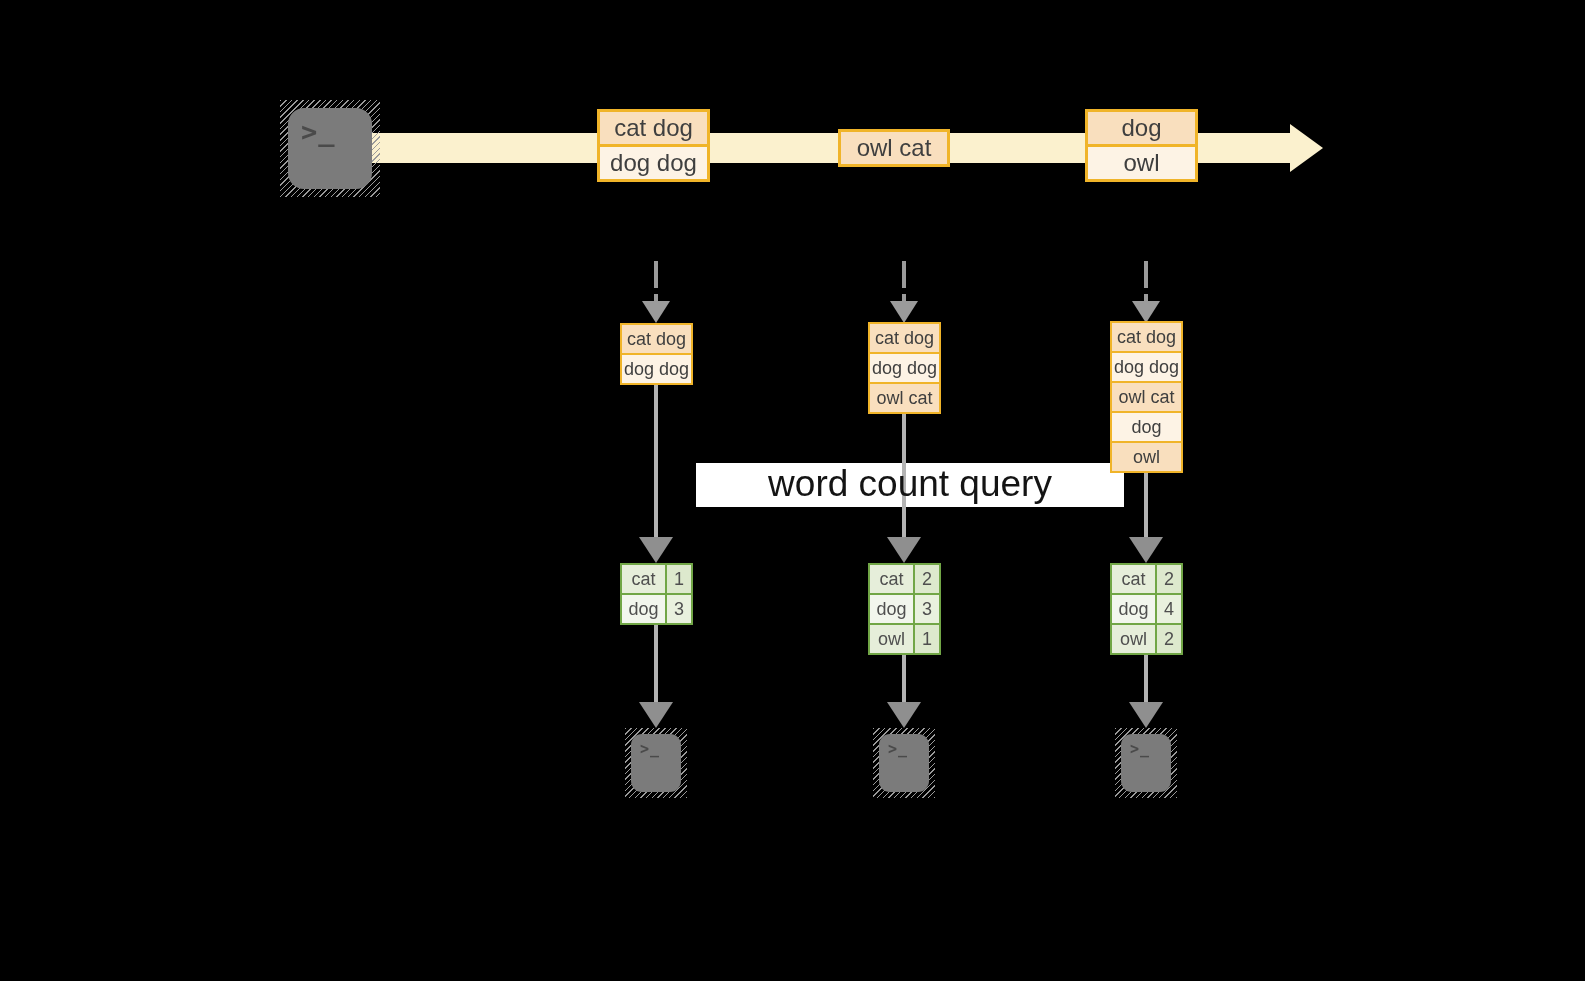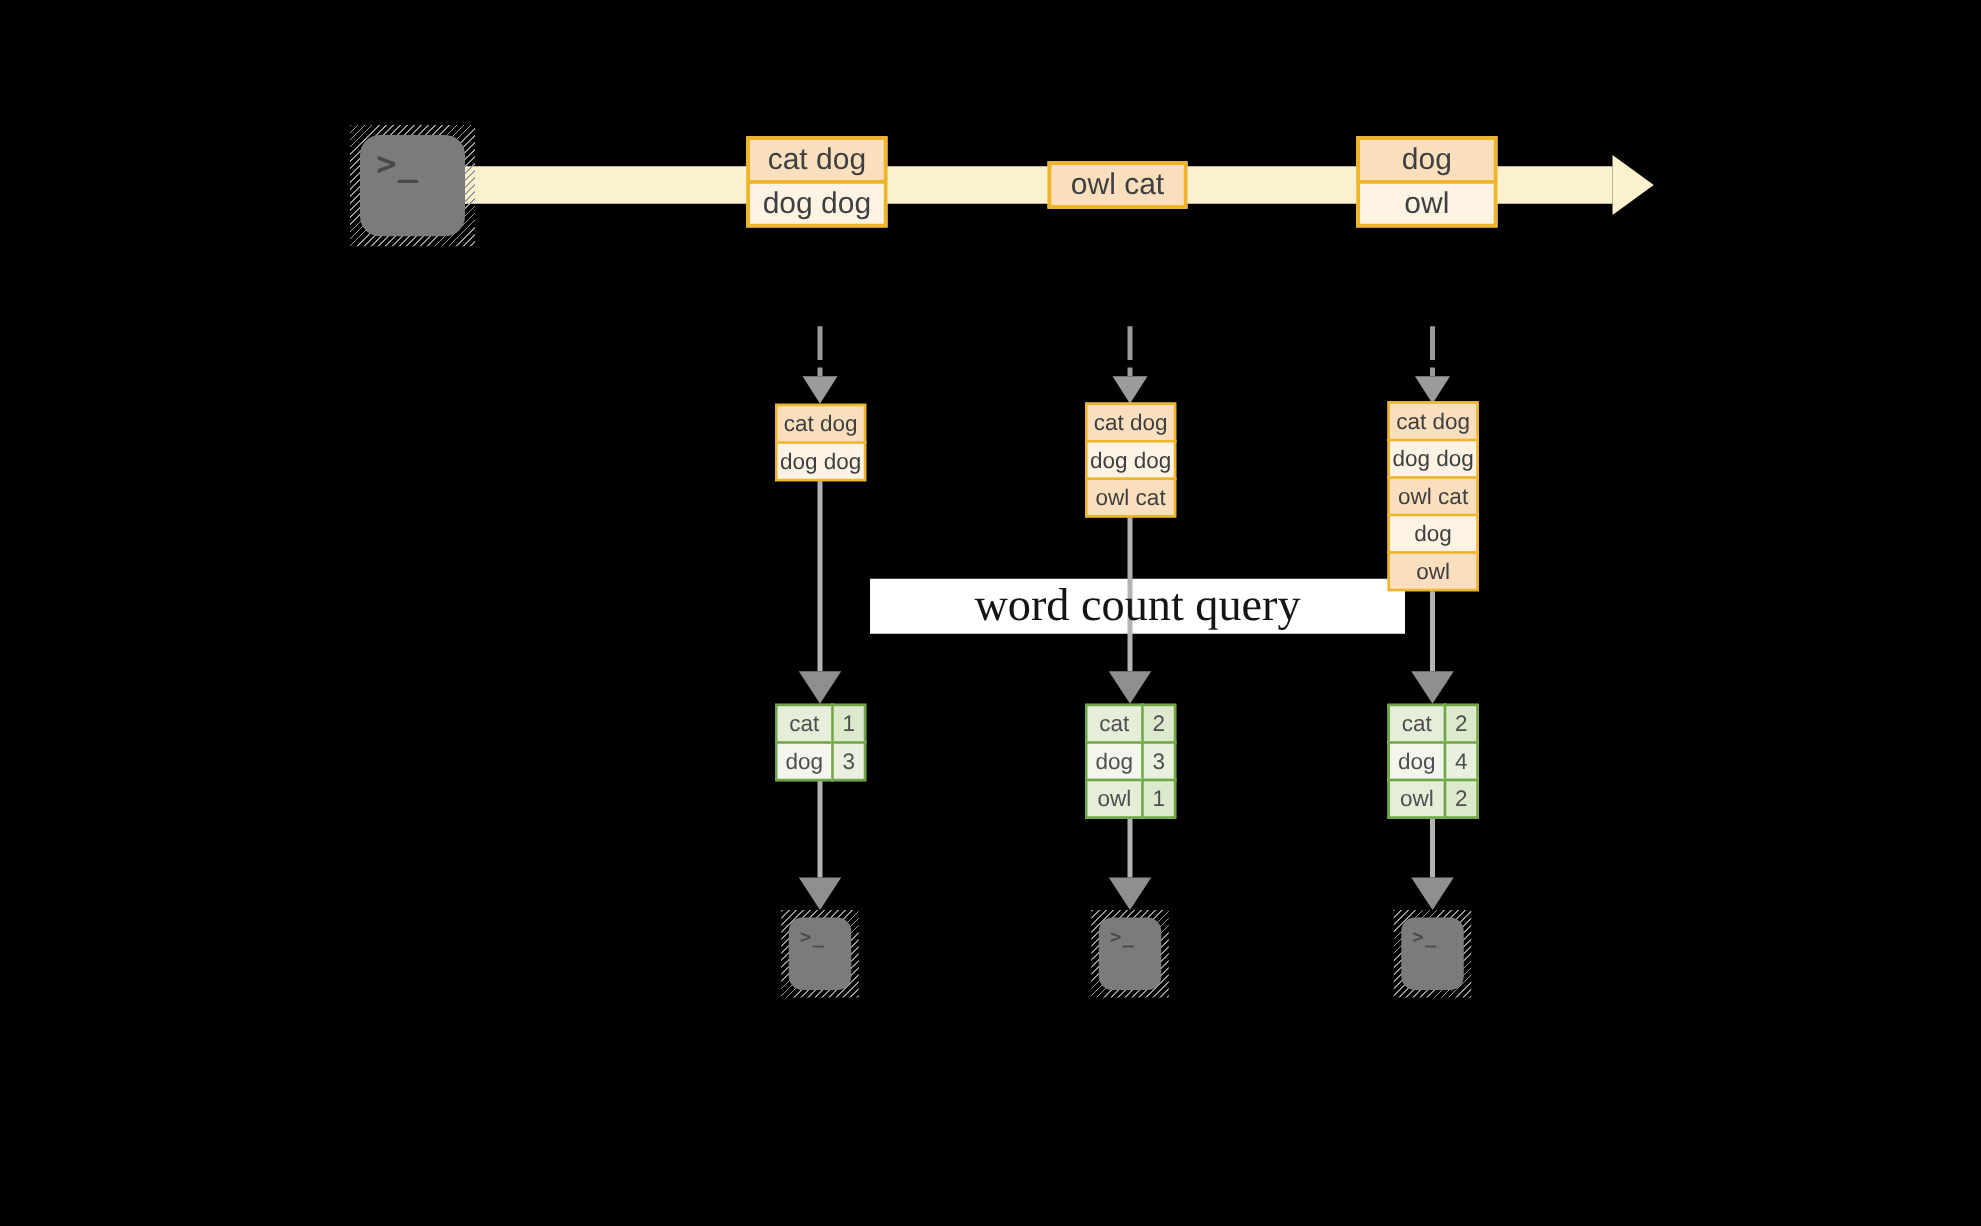--- a/index.html
+++ b/index.html
@@ -92,21 +92,21 @@
 
   <div class="vdash" style="left:902px;top:261px;height:27px;"></div>
   <div class="vdash" style="left:902px;top:294px;height:7px;"></div>
   <div class="tri-dash" style="left:890px;top:301px;"></div>
 
   <div class="vdash" style="left:1144px;top:261px;height:27px;"></div>
   <div class="vdash" style="left:1144px;top:294px;height:7px;"></div>
   <div class="tri-dash" style="left:1132px;top:301px;"></div>
 
   <div class="qbox" style="left:696px;top:463px;width:428px;height:44px;"></div>
-  <div class="qtext" style="left:696px;top:459px;width:428px;height:50px;font-family:Liberation Serif, serif;">word count query</div>
+  <div class="qtext" style="left:696px;top:459px;width:428px;height:50px;">word count query</div>
 
   <div class="obox layer4" style="left:620px;top:323px;width:73px;">
     <div class="srow fill-dark">cat dog</div>
     <div class="srow fill-light">dog dog</div>
   </div>
   <div class="vline" style="left:654px;top:385px;height:152px;"></div>
   <div class="tri-solid" style="left:639px;top:537px;"></div>
 
   <div class="gtable layer4" style="left:620px;top:563px;">
     <div class="grow">

